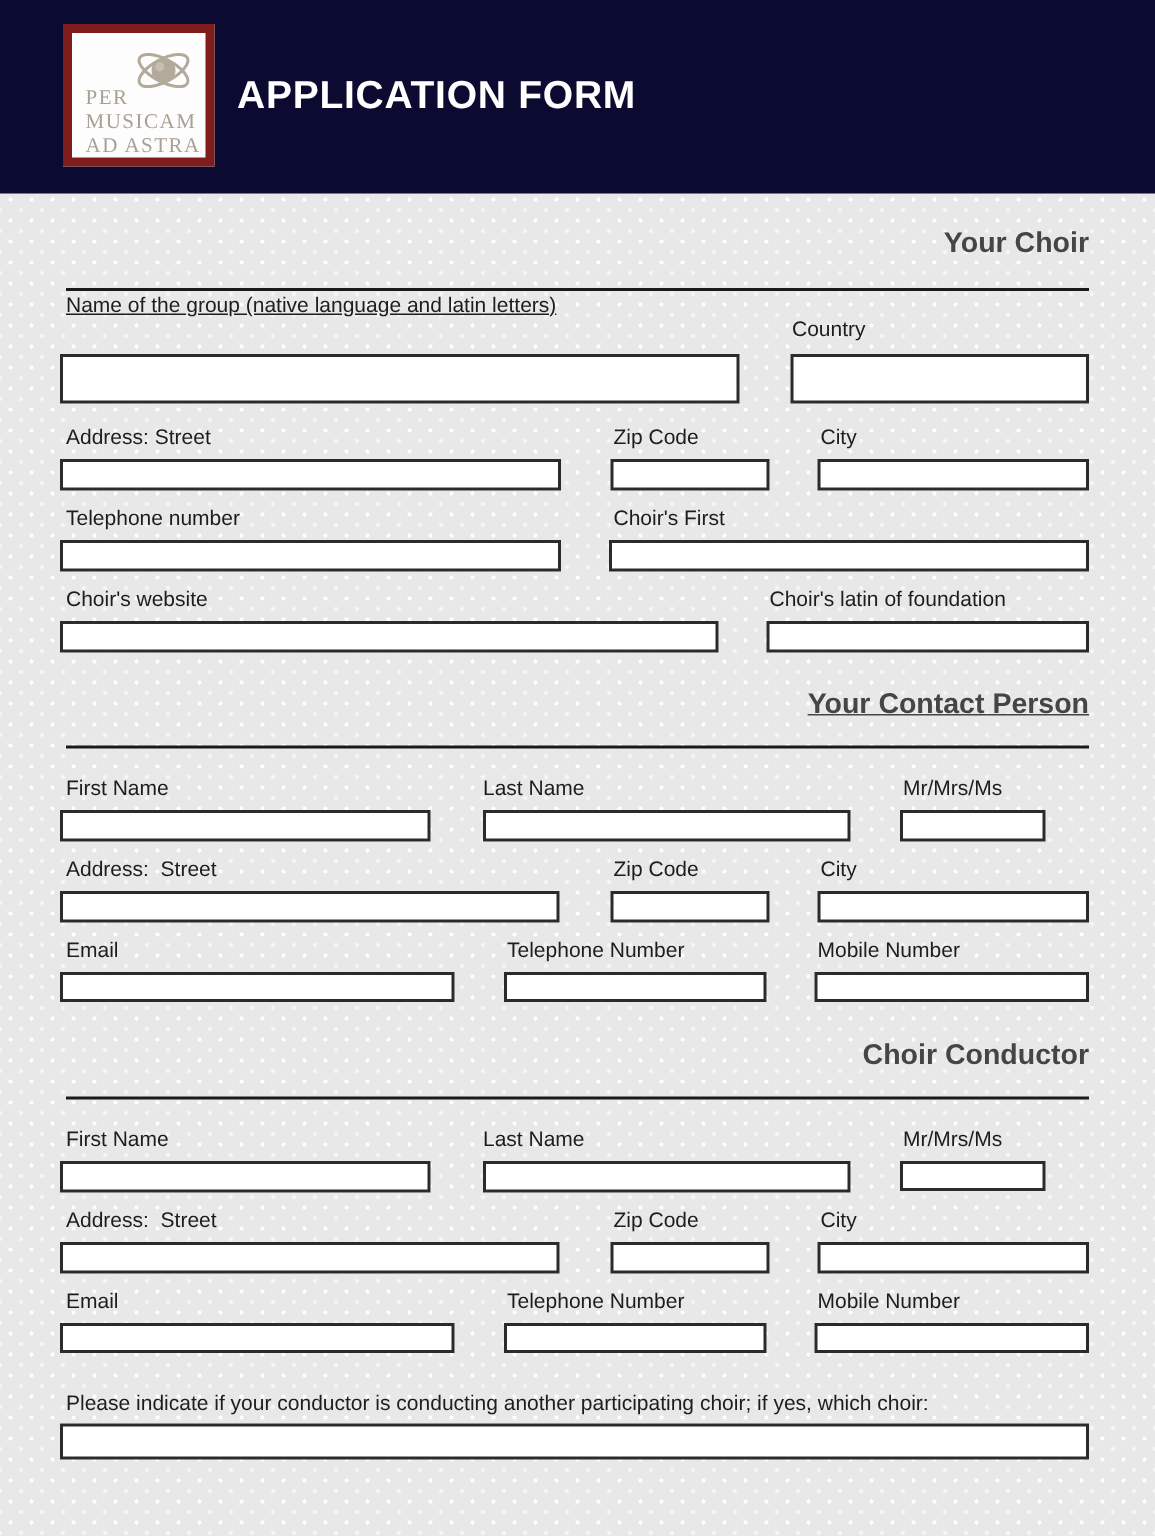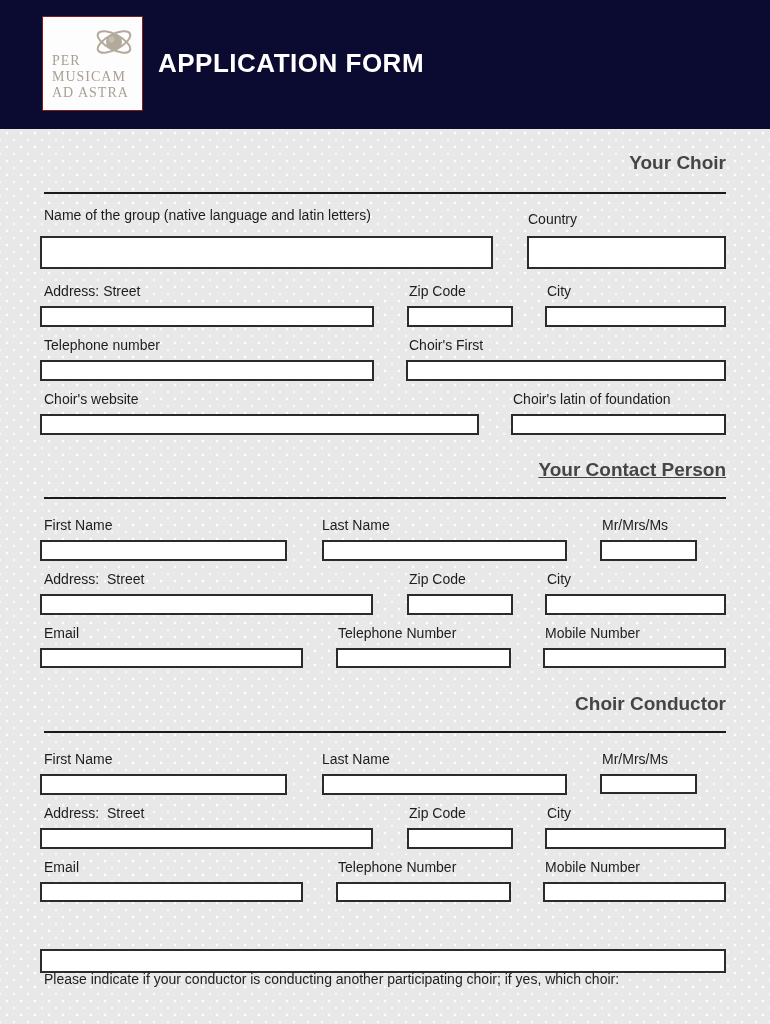--- a/index.html
+++ b/index.html
@@ -12,21 +12,21 @@
       radial-gradient(circle, rgba(255,255,255,.65) 1px, rgba(255,255,255,0) 1.7px);
     background-size:14px 14px;
     background-position:0 0,7px 7px;
   }
   .header{
     position:absolute;left:0;top:0;width:770px;height:129px;
     background:#0b0b32;
   }
   .logo-box{
     position:absolute;left:42px;top:16px;width:101px;height:95px;
-    background:#fdfdfd;border:1px solid #7f1d1d;box-sizing:border-box;
+    background:#fdfdfd;border:6px solid #7f1d1d;box-sizing:border-box;
   }
   .logo-text{
     position:absolute;left:9px;top:36px;
     font-family:"Liberation Serif",serif;
     color:#a9a093;font-size:14px;line-height:16px;letter-spacing:1px;
     white-space:pre;
   }
   .atom{position:absolute;right:7px;top:7px;}
   .app-title{
     position:absolute;left:158px;top:48px;
@@ -61,21 +61,21 @@
         <circle cx="18.5" cy="15.5" r="3" fill="#c6beb1"></circle>
       </svg>
       <div class="logo-text"><span>PER</span><br><span>MUSICAM</span><br><span>AD ASTRA</span></div>
     </div>
     <div class="app-title">APPLICATION FORM</div>
   </div>
 
   <div class="heading" style="top:152px;">Your Choir</div>
   <div class="rule" style="left:44px;top:192px;width:682px;"></div>
 
-  <div class="lbl" style="left:44px;top:208px;">Name of the group (native language and latin letters)</div>
+  <div class="lbl" style="left:44px;top:196px;text-decoration:underline;">Name of the group (native language and latin letters)</div>
   <div class="lbl" style="left:528px;top:212px;">Country</div>
   <input class="box" style="left: 40px; top: 236px; width: 453px; height: 33px;">
   <input class="box" style="left: 527px; top: 236px; width: 199px; height: 33px;">
 
   <div class="lbl" style="left:44px;top:284px;">Address: Street</div>
   <div class="lbl" style="left:409px;top:284px;">Zip Code</div>
   <div class="lbl" style="left:547px;top:284px;">City</div>
   <input class="box" style="left: 40px; top: 306px; width: 334px; height: 21px;">
   <input class="box" style="left: 407px; top: 306px; width: 106px; height: 21px;">
   <input class="box" style="left: 545px; top: 306px; width: 181px; height: 21px;">
@@ -131,16 +131,16 @@
   <input class="box" style="left: 407px; top: 828px; width: 106px; height: 21px;">
   <input class="box" style="left: 545px; top: 828px; width: 181px; height: 21px;">
 
   <div class="lbl" style="left:44px;top:860px;">Email</div>
   <div class="lbl" style="left:338px;top:860px;">Telephone Number</div>
   <div class="lbl" style="left:545px;top:860px;">Mobile Number</div>
   <input class="box" style="left: 40px; top: 882px; width: 263px; height: 20px;">
   <input class="box" style="left: 336px; top: 882px; width: 175px; height: 20px;">
   <input class="box" style="left: 543px; top: 882px; width: 183px; height: 20px;">
 
-  <div class="lbl" style="left:44px;top:972px;">Please indicate if your conductor is conducting another participating choir; if yes, which choir:</div>
+  <div class="lbl" style="left:44px;top:928px;">Please indicate if your conductor is conducting another participating choir; if yes, which choir:</div>
   <input class="box" style="left: 40px; top: 949px; width: 686px; height: 24px;">
 
 </div>
 
 </body></html>

